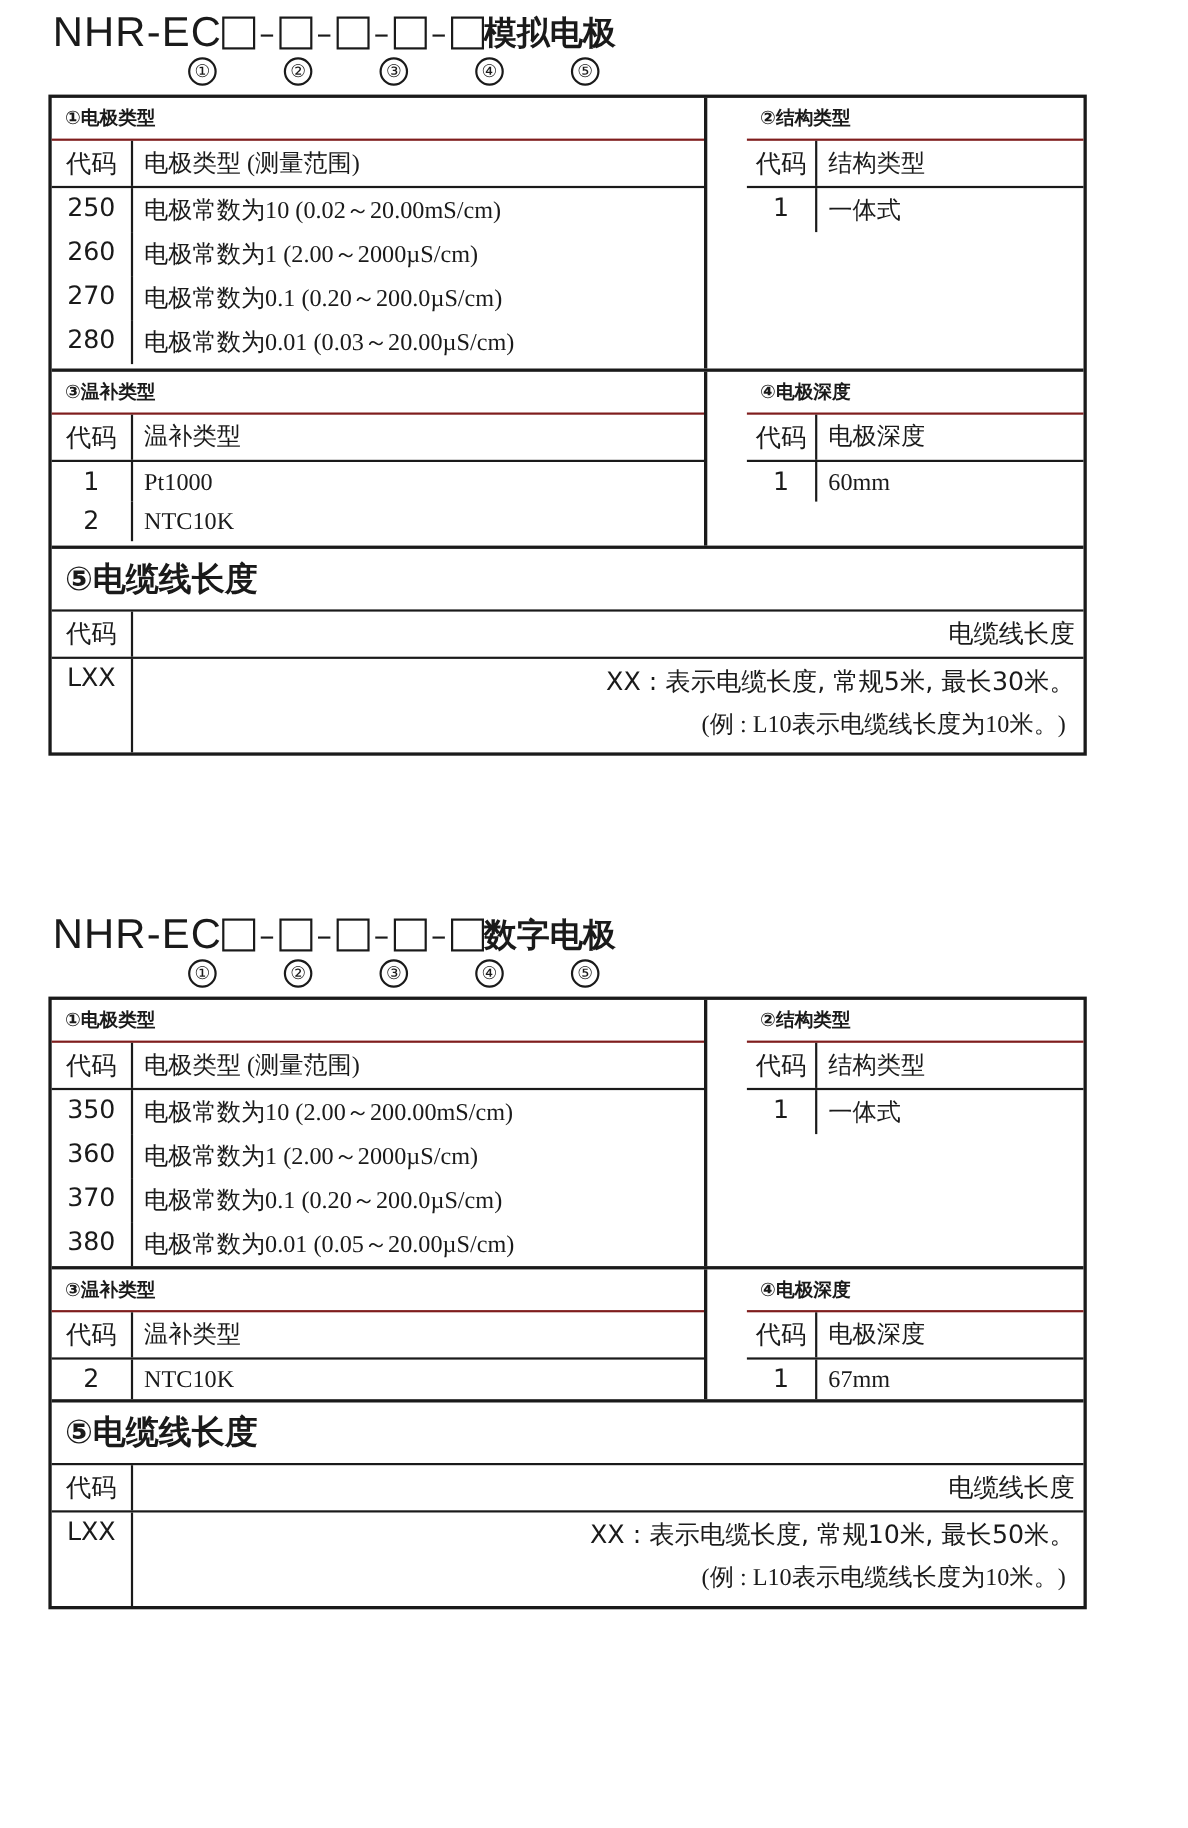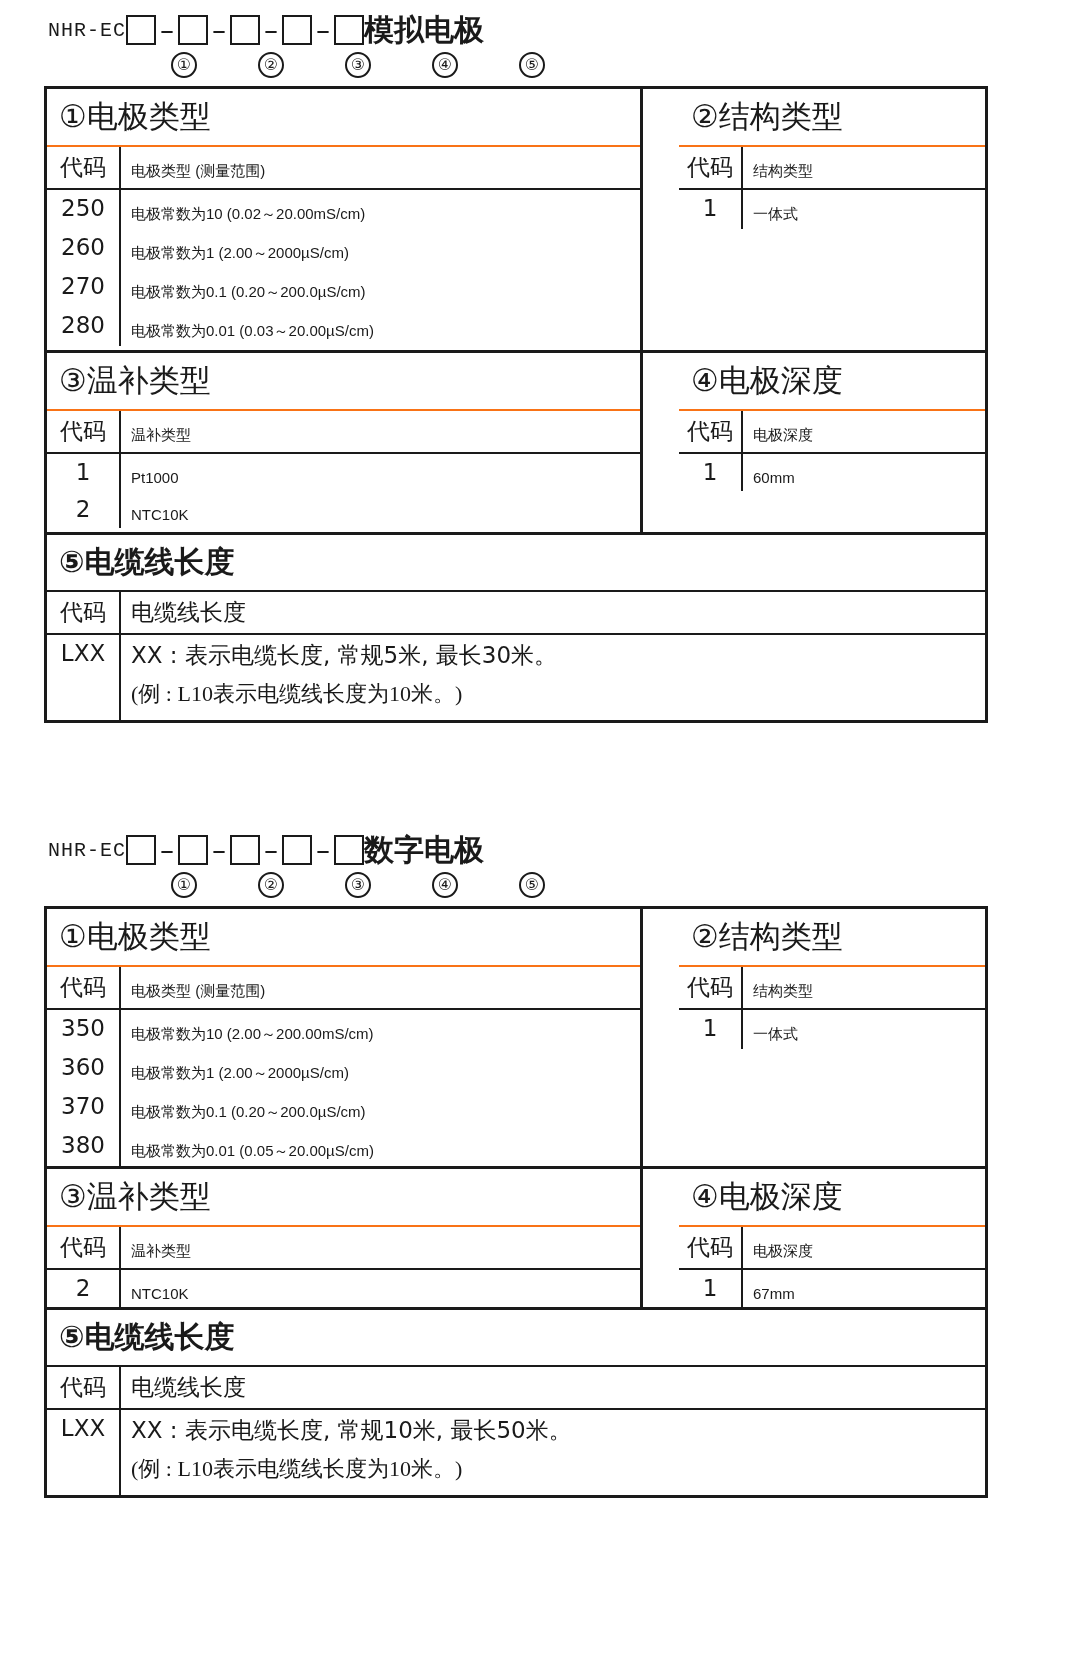--- a/index.html
+++ b/index.html
@@ -30,23 +30,23 @@
   .block-2 { top: 828px; }
 
   
   .model-line {
     display: flex;
     align-items: center;
     height: 44px;
     margin-left: 4px;
   }
   .model-text {
-    font-size: 20px;
+    font-size: 38px;
     letter-spacing: 1px;
-    font-family: Liberation Mono, monospace;
+    font-family: Liberation Sans, sans-serif;
     white-space: nowrap;
   }
   .code-box {
     width: 30px;
     height: 30px;
     border: 2px solid #1a1a1a;
     box-sizing: border-box;
     display: inline-block;
   }
   .dash {
@@ -94,49 +94,48 @@
     width: 598px;
     box-sizing: border-box;
     border-right: 3px solid #1a1a1a;
   }
   .col-right {
     width: 343px;
     box-sizing: border-box;
     padding-left: 36px;
   }
   .sect-head {
-    font-size: 31px;
-    font-weight: 400;
+    font-size: 17px;
+    font-weight: 700;
     padding: 7px 10px 7px 12px;
-    border-bottom: 2px solid #f97316;
+    border-bottom: 2px solid #7f1d1d;
     font-family: "DejaVu Sans", sans-serif;
     white-space: nowrap;
   }
   .sub-row {
     display: flex;
     align-items: stretch;
   }
   .sub-row .c-code {
     width: 74px;
     min-width: 74px;
     box-sizing: border-box;
     text-align: center;
     border-right: 2px solid #1a1a1a;
     font-size: 23px;
     padding: 5px 2px;
     font-family: "DejaVu Sans", sans-serif;
   }
   .sub-row .c-desc {
     flex: 1;
     box-sizing: border-box;
-    font-size: 15px;
+    font-size: 22px;
     padding: 5px 8px 5px 10px;
-    font-family: Liberation Sans, sans-serif;
+    font-family: Liberation Serif, serif;
     white-space: nowrap;
-    margin-top: 10px;
   }
   .col-right .sub-row .c-code {
     width: 64px;
     min-width: 64px;
   }
   .head-sub {
     border-bottom: 2px solid #1a1a1a;
   }
   .sect-div {
     border-top: 3px solid #1a1a1a;
@@ -165,20 +164,21 @@
     font-size: 23px;
     padding: 5px 2px;
     font-family: "DejaVu Sans", sans-serif;
   }
   .cable-row .c-desc {
     flex: 1;
     box-sizing: border-box;
     font-size: 23px;
     padding: 5px 8px 5px 10px;
     font-family: "DejaVu Sans", sans-serif;
+    text-align: right;
   }
   .cable-note {
     font-size: 22px;
     padding: 2px 8px 6px 10px;
     font-family: Liberation Serif, serif;
   }
   .bb { border-bottom: 2px solid #1a1a1a; }
 </style>
 </head>
 <body>

